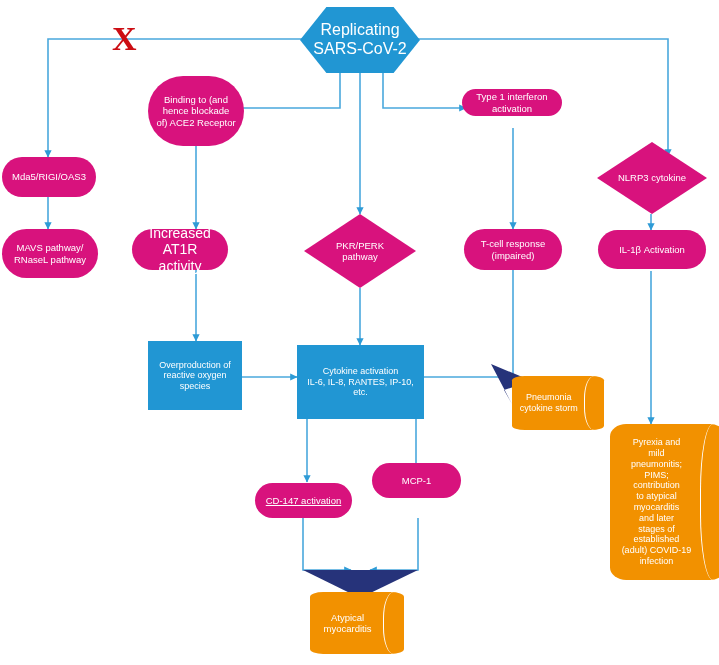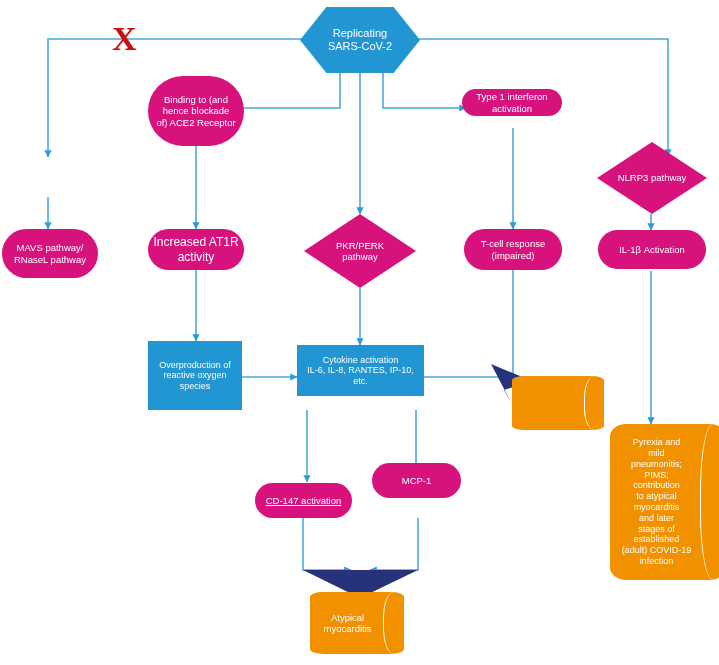--- a/index.html
+++ b/index.html
@@ -150,88 +150,93 @@
 
       <path d="M418,518 L418,570 L370,570" marker-end="url(#ah-l)"></path>
     </g>
 
     <path d="M491,364 L532,381 L504,390 L512,404 Z" fill="#26337a"></path>
     <path d="M303,570 L418,570 L360,598 Z" fill="#26337a"></path>
   </svg>
 
   <div id="x-mark" style="left:112px; top:22px; font-size:34px;">X</div>
 
-  <div class="node n-hex" style="left:300px; top:7px; width:120px; height:66px; font-size:11px;">
+  <div class="node n-hex" style="left:300px; top:7px; width:120px; height:66px; font-size:16px;">
     <span>Replicating
 SARS-CoV-2</span>
   </div>
 
   <div class="node n-pill" style="left:148px; top:76px; width:96px; height:70px; font-size:9.5px;">
     <span>Binding to (and
 hence blockade
 of) ACE2 Receptor</span>
   </div>
 
   <div class="node n-pill" style="left:462px; top:89px; width:100px; height:27px; font-size:9.5px;">
     <span>Type 1 interferon
 activation</span>
   </div>
 
+  <div class="node n-pill" style="left:2px; top:157px; width:94px; height:40px; font-size:9.5px;">
+    <span>Mda5/RIGI/OAS3</span>
+  </div>
 
   <div class="node n-pill" style="left:2px; top:229px; width:96px; height:49px; font-size:9.5px;">
     <span>MAVS pathway/
 RNaseL pathway</span>
   </div>
 
-  <div class="node n-pill" style="left:148px; top:229px; width:96px; height:41px; font-size:12px;">
+  <div class="node n-pill" style="left:132px; top:229px; width:96px; height:41px; font-size:14px;">
     <span>Increased AT1R
 activity</span>
   </div>
 
   <div class="node n-pill" style="left:464px; top:229px; width:98px; height:41px; font-size:9.5px;">
     <span>T-cell response
 (impaired)</span>
   </div>
 
   <div class="node n-diamond" style="left:304px; top:214px; width:112px; height:74px; font-size:9.5px;">
     <span>PKR/PERK
 pathway</span>
   </div>
 
   <div class="node n-diamond" style="left:597px; top:142px; width:110px; height:72px; font-size:9.5px;">
-    <span>NLRP3 pathway</span>
+    <span>NLRP3 cytokine</span>
   </div>
 
   <div class="node n-pill" style="left:598px; top:230px; width:108px; height:39px; font-size:9.5px;">
     <span>IL-1β Activation</span>
   </div>
 
   <div class="node n-rect" style="left:148px; top:341px; width:94px; height:69px; font-size:9px;">
     <span>Overproduction of
 reactive oxygen
 species</span>
   </div>
 
-  <div class="node n-rect" style="left:297px; top:345px; width:127px; height:51px; font-size:9px;">
+  <div class="node n-rect" style="left:297px; top:345px; width:127px; height:74px; font-size:9px;">
     <span>Cytokine activation
 IL-6, IL-8, RANTES, IP-10,
 etc.</span>
   </div>
 
   <div class="node n-pill" style="left:255px; top:483px; width:97px; height:35px; font-size:9.5px;text-decoration:underline;">
     <span>CD-147 activation</span>
   </div>
 
   <div class="node n-pill" style="left:372px; top:463px; width:89px; height:35px; font-size:9.5px;">
     <span>MCP-1</span>
   </div>
 
   <div class="cyl-wrap" style="left:512px; top:376px; width:92px; height:54px;">
     <div class="cyl-body"></div>
     <div class="cyl-cap"></div>
+    <div class="cyl-label" style="font-size:9px;">Pneumonia
+cytokine storm</div>
   </div>
 
   <div class="cyl-wrap" style="left:610px; top:424px; width:116px; height:156px;">
     <div class="cyl-body"></div>
     <div class="cyl-cap"></div>
     <div class="cyl-label" style="font-size:9px; left:2%; right:22%;">Pyrexia and
 mild
 pneumonitis;
 PIMS;
 contribution

